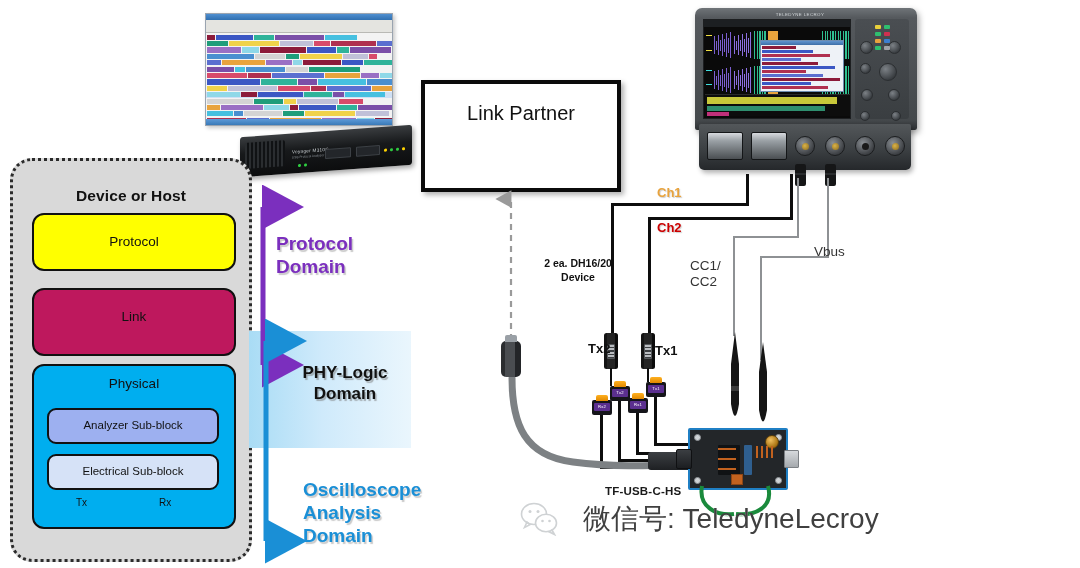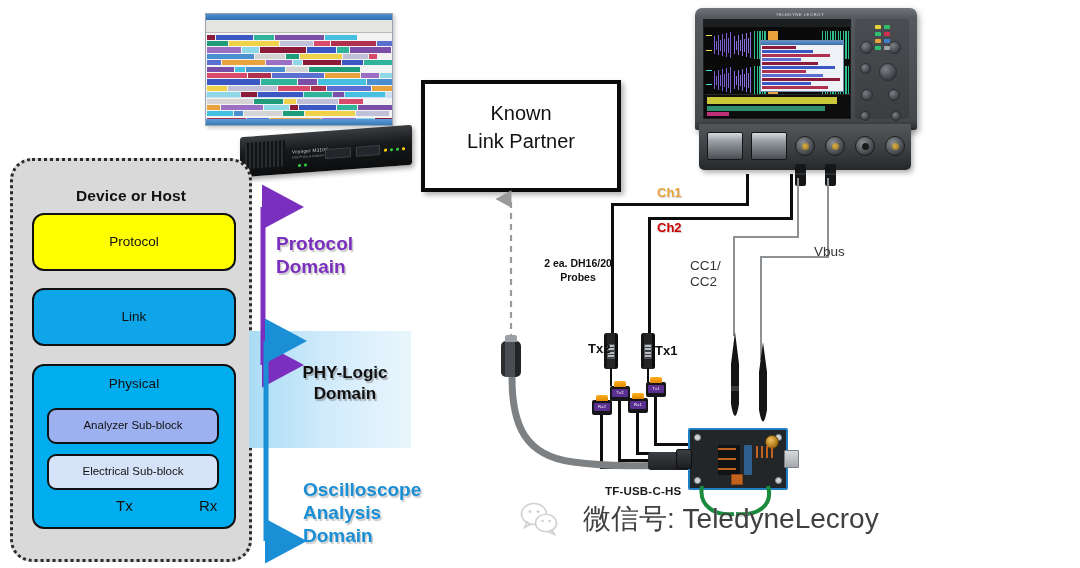--- a/index.html
+++ b/index.html
@@ -38,38 +38,38 @@
     left: 19px; width: 204px;
     border: 2.5px solid #111;
     border-radius: 12px;
   }
   .layer-label {
     position: absolute; left: 0; width: 100%;
     text-align: center; color: #111;
   }
   #layer-protocol { top: 52px; height: 58px; background: #ffff00; }
   #layer-protocol .layer-label { top: 19px; font-size: 13.5px; }
-  #layer-link { top: 127px; height: 58px; background: #0ea5e9; }
+  #layer-link { top: 127px; height: 68px; background: #be185d; }
   #layer-link .layer-label { top: 19px; font-size: 13.5px; }
   #layer-physical { top: 203px; height: 165px; background: #00aeef; }
   #layer-physical > .layer-label.phys-title { top: 10px; font-size: 13.5px; }
 
   .sublayer {
     position: absolute; left: 13px; width: 172px; height: 36px;
     border: 2.5px solid #111; border-radius: 9px;
   }
   .sublayer span {
     position: absolute; left: 0; top: 9px; width: 100%;
     text-align: center; font-size: 11.5px; color: #111;
   }
   #sub-logical { top: 42px; background: #9db0f0; }
   #sub-electrical { top: 88px; background: #d6e2f7; }
   .txrx {
     position: absolute; top: 131px;
-    font-size: 15px; color: #111; margin-left: 40px;
+    font-size: 10px; color: #111;
   }
   #phys-tx { left: 42px; }
   #phys-rx { left: 125px; }
 
   
   #phy-band {
     left: 249px; top: 331px; width: 162px; height: 117px;
     background: linear-gradient(to right, #a9dcf5 0%, #cfeafb 45%, #eaf6fd 100%);
   }
   #phy-band-label {
@@ -562,21 +562,20 @@
   </svg>
 
   <div id="label-scope-domain" class="abs domain-text">
     <div>Oscilloscope</div>
     <div>Analysis</div>
     <div>Domain</div>
   </div>
 
   <div id="link-partner" class="abs">
     <div id="link-partner-text">
-      <div>Known</div>
       <div>Link Partner</div>
     </div>
   </div>
 
   <svg id="dashed-arrow" class="abs arrow-svg" width="22" height="155">
     <defs>
       <marker id="ah-gray" markerWidth="8" markerHeight="8" refX="4" refY="7.4" orient="auto">
         <polygon points="4,0.3 8,7.6 0,7.6" fill="#9a9a9a"></polygon>
       </marker>
     </defs>
@@ -727,21 +726,21 @@
   <div id="label-ch1" class="ch-label abs">Ch1</div>
   <div id="label-ch2" class="ch-label abs">Ch2</div>
   <div id="label-vbus" class="abs">Vbus</div>
   <div id="label-cc" class="abs">
     <div>CC1/</div>
     <div>CC2</div>
   </div>
 
   <div id="label-probes" class="abs">
     <div>2 ea. DH16/20</div>
-    <div>Probes</div>
+    <div>Device</div>
   </div>
 
   <div class="dh-probe abs" style="left:604px; top:333px;">
     <div class="dh-probe-grid"></div>
   </div>
   <div class="dh-probe abs" style="left:641px; top:333px;">
     <div class="dh-probe-grid"></div>
   </div>
   <div id="label-tx2" class="abs">Tx2</div>
   <div id="label-tx1" class="abs">Tx1</div>

